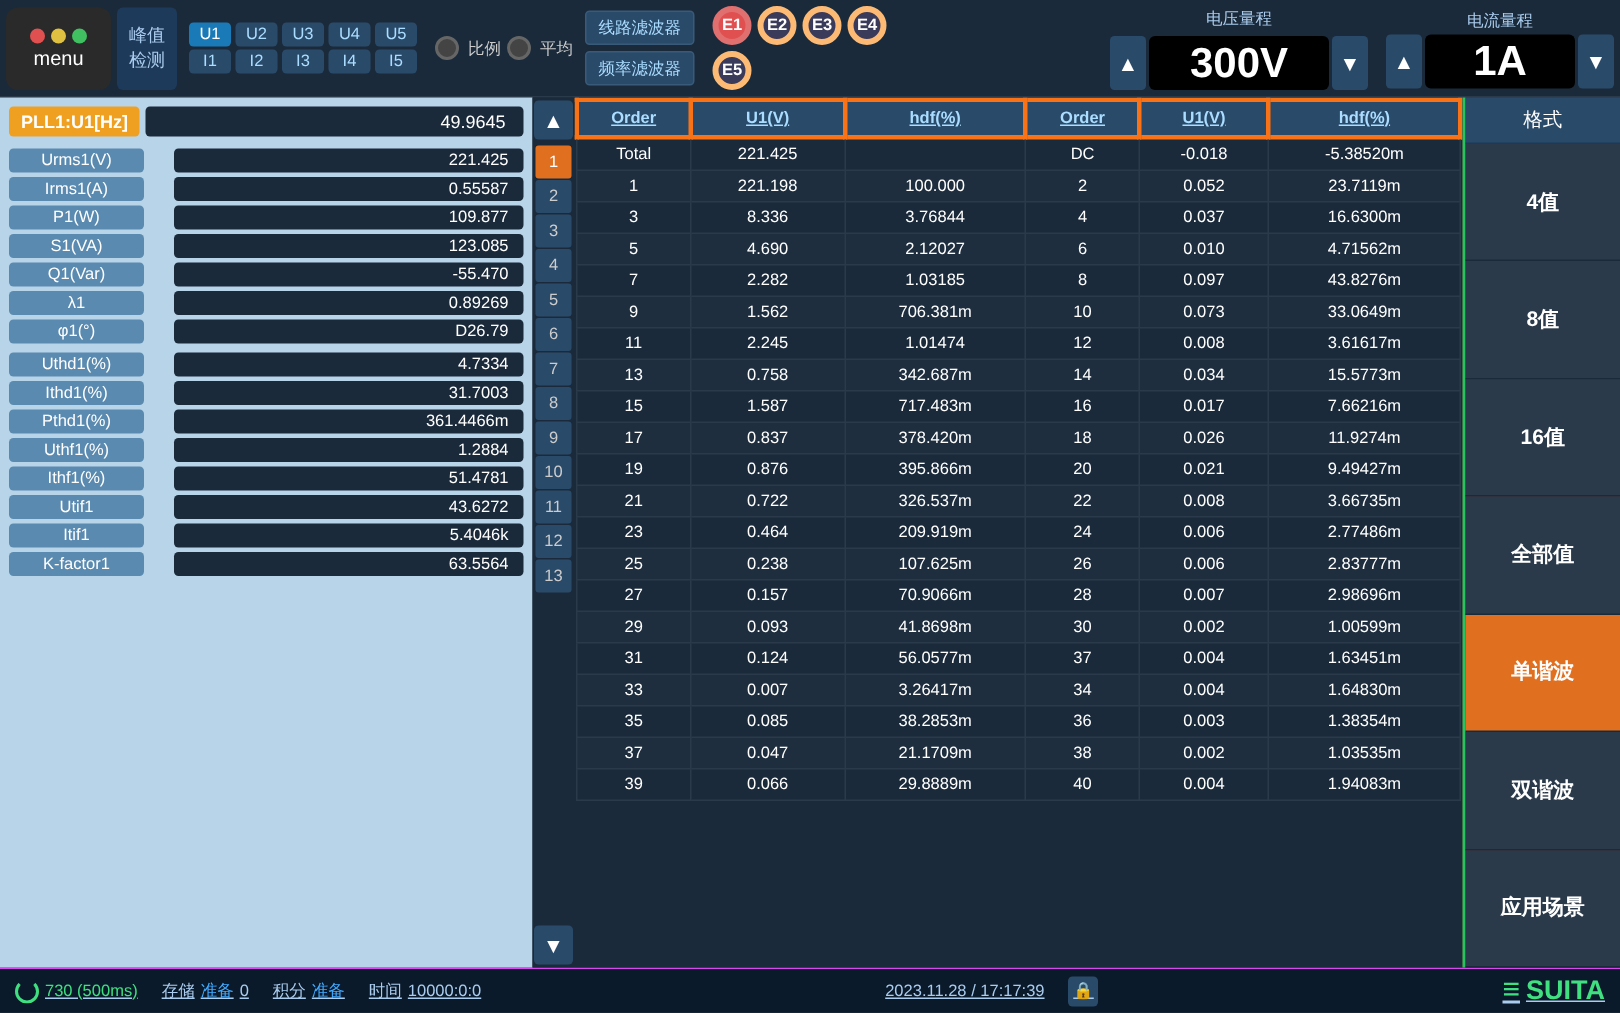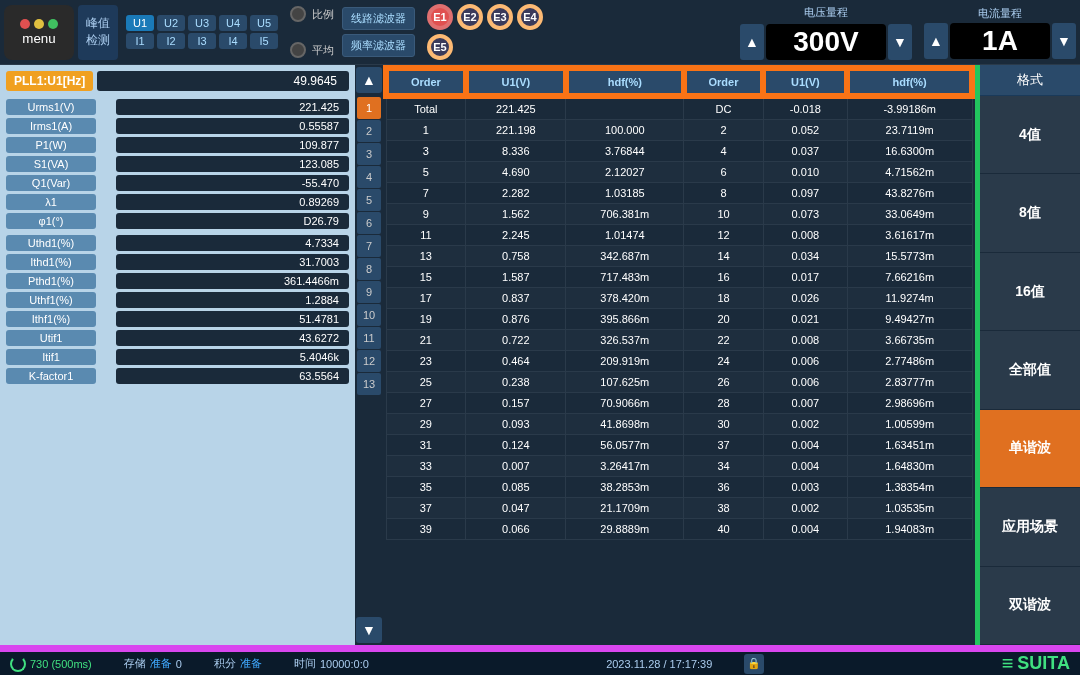--- a/index.html
+++ b/index.html
@@ -77,22 +77,22 @@
       padding: 2px 6px;
       font-size: 11px;
       cursor: pointer;
       min-width: 28px;
       text-align: center;
     }
     .ch-btn.active { background: #1a7ab8; color: #fff; }
 
     .ratio-section {
       display: flex;
-      flex-direction: column;
-      gap: 20px;
+      flex-direction: row;
+      gap: 4px;
       margin-left: 8px;
       justify-content: flex-end;
     }
     .ratio-item {
       display: flex;
       align-items: center;
       gap: 6px;
     }
     .ratio-circle {
       width: 16px; height: 16px;
@@ -326,38 +326,39 @@
     .data-table {
       width: 100%;
       border-collapse: collapse;
       font-size: 11px;
     }
     .data-table th {
       background: #2a4a6a;
       color: #aaddff;
       padding: 5px 3px;
       text-align: center;
-      border: 6px solid #f97316;
+      border: 3px solid #f97316;
+      text-decoration: underline;
     }
     .data-table td {
       color: #fff;
       padding: 4px 6px;
       text-align: center;
       border: 1px solid #2a3a4a;
       background: #1a2a3a;
     }
     .data-table tr:nth-child(even) td { background: #1e2e3e; }
 
     
     .right-panel {
       width: 105px;
       background: #7f1d1d;
       display: flex;
       flex-direction: column;
-      border-left: 5px solid #22c55e;
+      border-left: 2px solid #22c55e;
     }
     .right-header {
       background: #2a4a6a;
       text-align: center;
       padding: 6px;
       font-size: 13px;
       color: #fff;
       border-bottom: 1px solid #1a3a5a;
     }
     .right-btn {
@@ -375,24 +376,25 @@
     }
     .right-btn.orange { background: #e07020; }
 
     
     .bottom-bar {
       height: 30px;
       background: #0a1a2a;
       display: flex;
       align-items: center;
       padding: 0 10px;
-      border-top: 7px solid #d946ef;
-      gap: 32px;
+      border-top: 1px solid #d946ef;
+      gap: 16px;
       font-size: 11px;
       color: #aaccee;
+      text-decoration: underline;
     }
     .status-item {
       display: flex;
       align-items: center;
       gap: 4px;
     }
     .status-green { color: #40e080; }
     .status-blue { color: #40aaff; }
     .spinner {
       width: 16px; height: 16px;
@@ -611,21 +613,21 @@
             <th>hdf(%)</th>
           </tr>
         </thead>
         <tbody>
           <tr>
             <td>Total</td>
             <td>221.425</td>
             <td></td>
             <td>DC</td>
             <td>-0.018</td>
-            <td>-3.99186m</td>
+            <td>-5.38520m</td>
           </tr>
           <tr>
             <td>1</td>
             <td>221.198</td>
             <td>100.000</td>
             <td>2</td>
             <td>0.052</td>
             <td>23.7119m</td>
           </tr>
           <tr>
@@ -785,22 +787,22 @@
   </div>
 
   <div class="right-panel">
     <div class="right-header">格式</div>
     <div id="right-btns" style="display:flex;flex-direction:column;flex:1;">
     <button class="right-btn">4值</button>
         <button class="right-btn">8值</button>
         <button class="right-btn">16值</button>
         <button class="right-btn">全部值</button>
         <button class="right-btn orange">单谐波</button>
+        <button class="right-btn">双谐波</button>
         <button class="right-btn">应用场景</button>
-        <button class="right-btn">双谐波</button>
       </div>
   </div>
 </div>
 
 <div class="bottom-bar">
   <div class="status-item">
     <div class="spinner"></div>
     <span class="status-green">730 (500ms)</span>
   </div>
   <div class="status-item">

